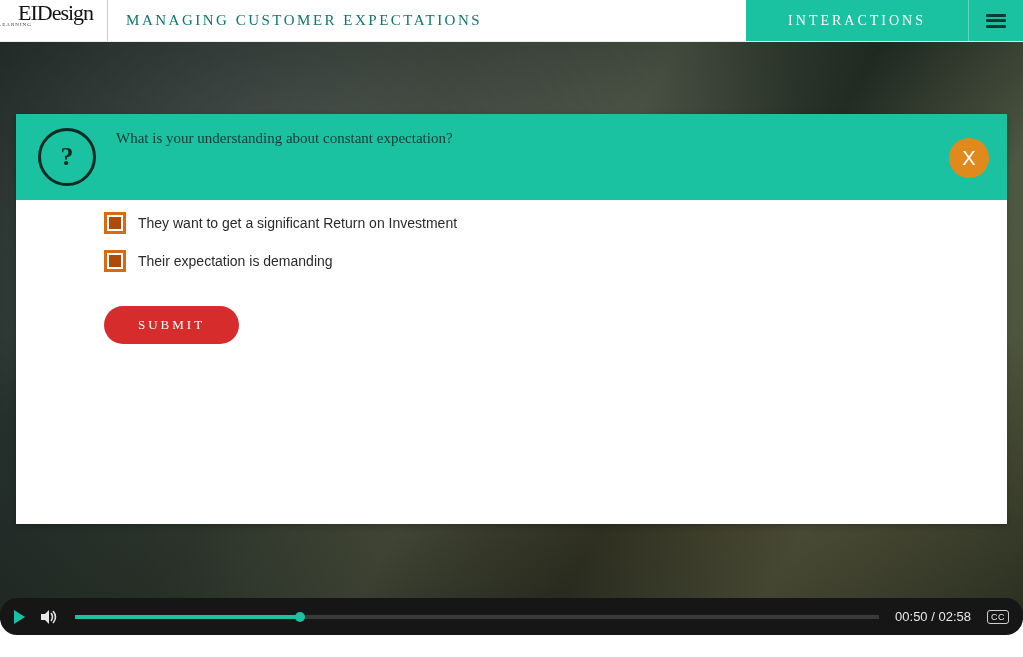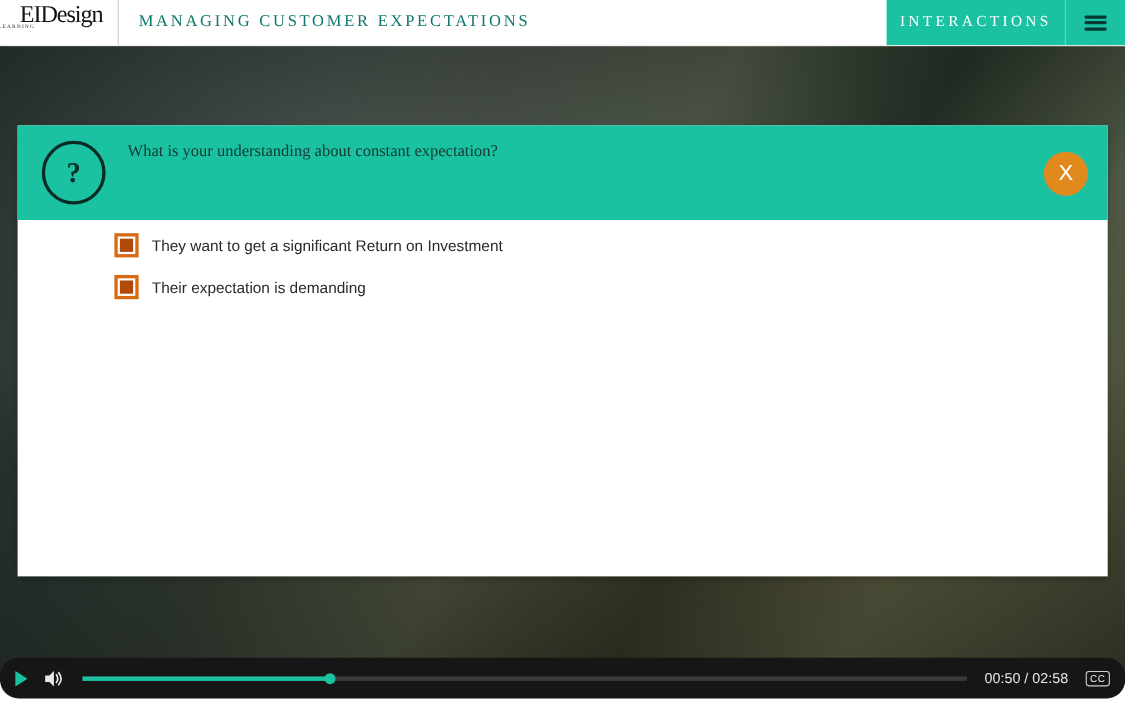--- a/index.html
+++ b/index.html
@@ -46,21 +46,21 @@
     margin-left: auto;
     display: flex;
     height: 100%;
   }
   .interactions-btn {
     background: #1ac2a2;
     color: #ffffff;
     display: flex;
     align-items: center;
     justify-content: center;
-    padding: 0 12px;
+    padding: 0 42px;
     font-family: Georgia, serif;
     font-size: 14px;
     letter-spacing: 3px;
     cursor: pointer;
     border-right: 1px solid rgba(255,255,255,0.3);
   }
   .menu-btn {
     background: #1ac2a2;
     width: 54px;
     display: flex;
@@ -279,20 +279,21 @@
           <div class="option-box checked"></div>
           <span class="option-label">They want to get a significant Return on Investment</span>
         </div>
 
         <div class="option-row">
           <div class="option-box checked"></div>
           <span class="option-label">Their expectation is demanding</span>
         </div>
 
 
+        <button class="submit-btn">SUBMIT</button>
       </div>
     </div>
 
   </div>
 
   <div class="player">
     <div class="play-icon"></div>
     <div class="vol-icon">
       <svg width="18" height="14" viewBox="0 0 18 14">
         <polygon points="0,4 4,4 8,0 8,14 4,10 0,10" fill="#e8e8e8"></polygon>

